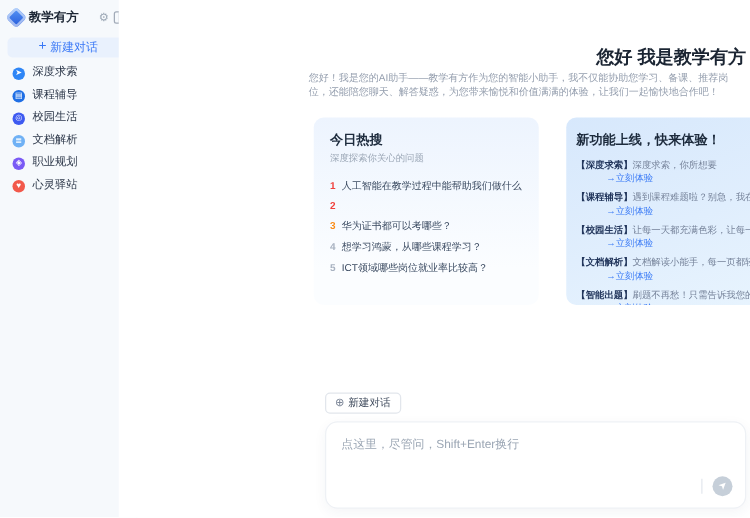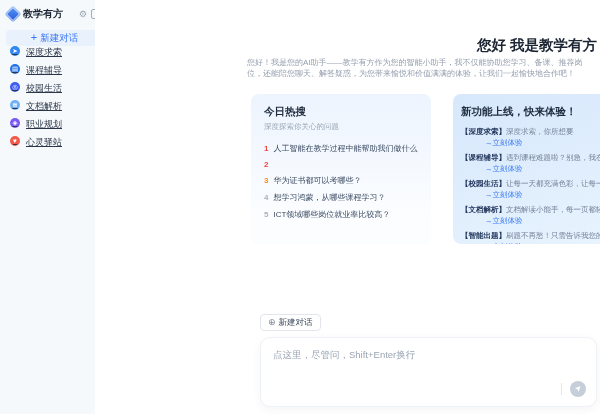--- a/index.html
+++ b/index.html
@@ -16,21 +16,21 @@
   .logo-text{font-size:10px;font-weight:bold;color:#1c2634;white-space:nowrap;}
   .sb-spacer{flex:1;}
   .gear{font-size:9px;color:#9aa6b4;line-height:1;}
   .panel-icon{width:9px;height:8px;border:1px solid #a2abb8;border-radius:2px;position:relative;}
   .panel-icon::after{content:"";position:absolute;left:3px;top:0;bottom:0;border-left:1px solid #a2abb8;}
   .new-chat{position:absolute;left:6px;right:6px;top:30px;height:16px;border-radius:4px;
             background:#e9f1fd;color:#3877f6;font-size:9.5px;display:flex;align-items:center;
             justify-content:center;gap:3px;cursor:pointer;}
   .new-chat .plus{font-size:11px;line-height:1;margin-top:-1px;}
   .nav{position:absolute;left:0;right:0;top:46px;}
-  .nav-item{height:18px;display:flex;align-items:flex-start;gap:6px;padding:0 10px;cursor:pointer;text-decoration:underline;}
+  .nav-item{height:18px;display:flex;align-items:flex-end;gap:6px;padding:0 10px;cursor:pointer;}
   .nav-icon{width:10px;height:10px;border-radius:50%;color:#fff;font-size:6.5px;line-height:10px;
             text-align:center;flex:0 0 auto;overflow:hidden;}
   .nav-label{font-size:9px;color:#2b3648;white-space:nowrap;}
 
   
   .main{position:absolute;left:95px;top:0;right:0;bottom:0;background:#fff;}
   .content{position:absolute;left:152px;top:30px;width:350px;height:384px;}
   .greet-title{position:absolute;top:6px;left:0;width:100%;text-align:right;
                font-size:14.5px;font-weight:bold;color:#1b2533;}
   .greet-desc{position:absolute;top:27px;left:0;width:350px;font-size:8px;line-height:11px;

